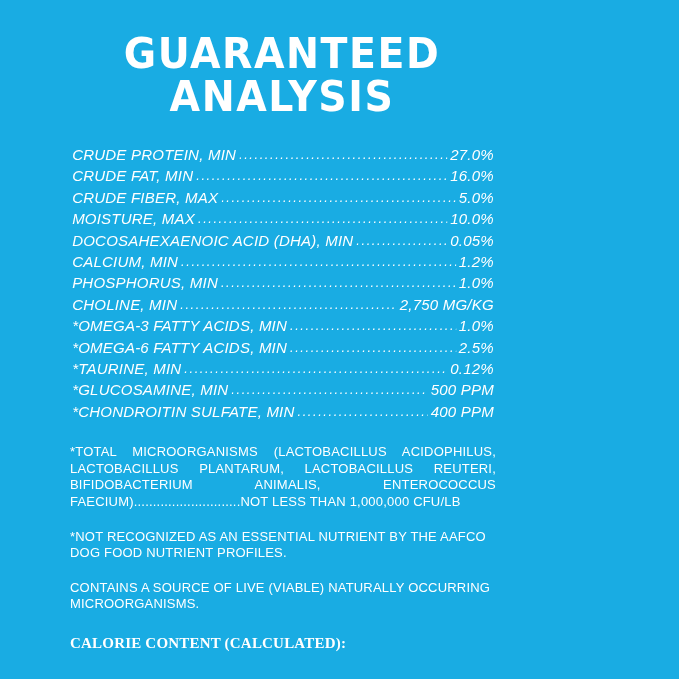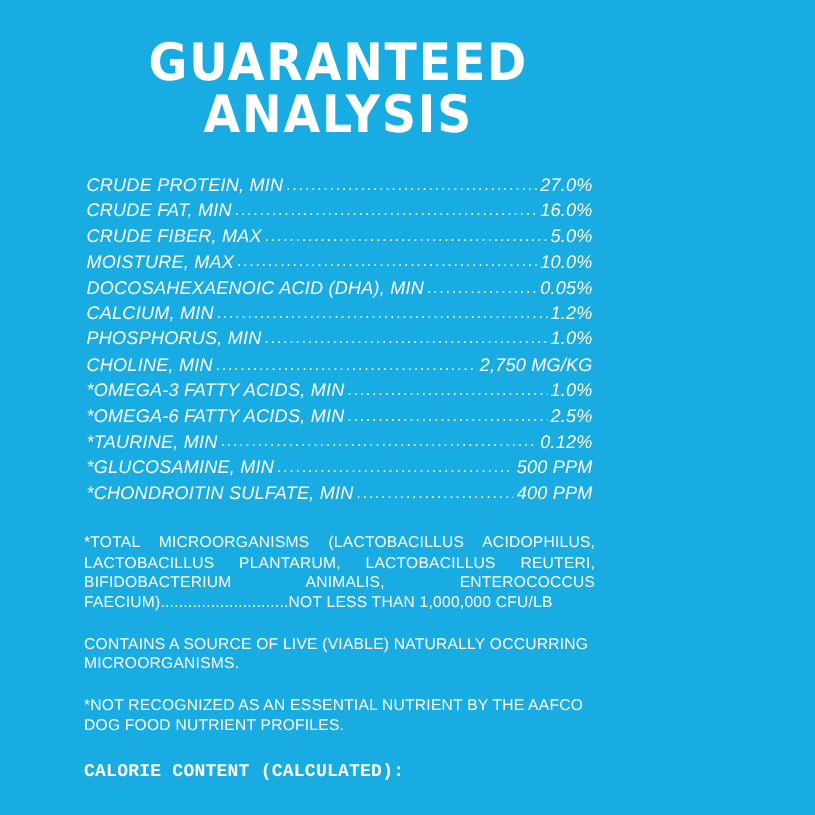--- a/index.html
+++ b/index.html
@@ -87,21 +87,21 @@
   .calorie-block {
     margin-top: 22px;
     color: #ffffff;
   }
   .calorie-title {
     font-size: 15px;
     font-weight: bold;
     letter-spacing: 0.2px;
     text-transform: uppercase;
     margin-bottom: 7px;
-    font-family: Liberation Mono, monospace;
+    font-family: Liberation Serif, serif;
   }
   .calorie-value {
     font-size: 15px;
     letter-spacing: 0.2px;
     text-transform: uppercase;
     font-family: "Liberation Sans Narrow", "Liberation Sans", sans-serif;
   }
 </style>
 </head>
 <body>
@@ -173,21 +173,21 @@
     </div>
     <div class="row">
       <span class="label">*CHONDROITIN SULFATE, MIN</span>
       <span class="dots">...........................................................................................................................</span>
       <span class="value">400 PPM</span>
     </div>
   </div>
 
   <div class="notes">
     <div class="note">*TOTAL MICROORGANISMS (LACTOBACILLUS ACIDOPHILUS, LACTOBACILLUS PLANTARUM, LACTOBACILLUS REUTERI, BIFIDOBACTERIUM ANIMALIS, ENTEROCOCCUS FAECIUM)............................NOT LESS THAN 1,000,000 CFU/LB</div>
+    <div class="note no-justify">*NOT RECOGNIZED AS AN ESSENTIAL NUTRIENT BY THE AAFCO DOG FOOD NUTRIENT PROFILES.</div>
     <div class="note no-justify">CONTAINS A SOURCE OF LIVE (VIABLE) NATURALLY OCCURRING MICROORGANISMS.</div>
-    <div class="note no-justify">*NOT RECOGNIZED AS AN ESSENTIAL NUTRIENT BY THE AAFCO DOG FOOD NUTRIENT PROFILES.</div>
 
     <div class="calorie-block">
       <div class="calorie-title">CALORIE CONTENT (CALCULATED):</div>
     </div>
   </div>
 
 </div>
 
 </body></html>

